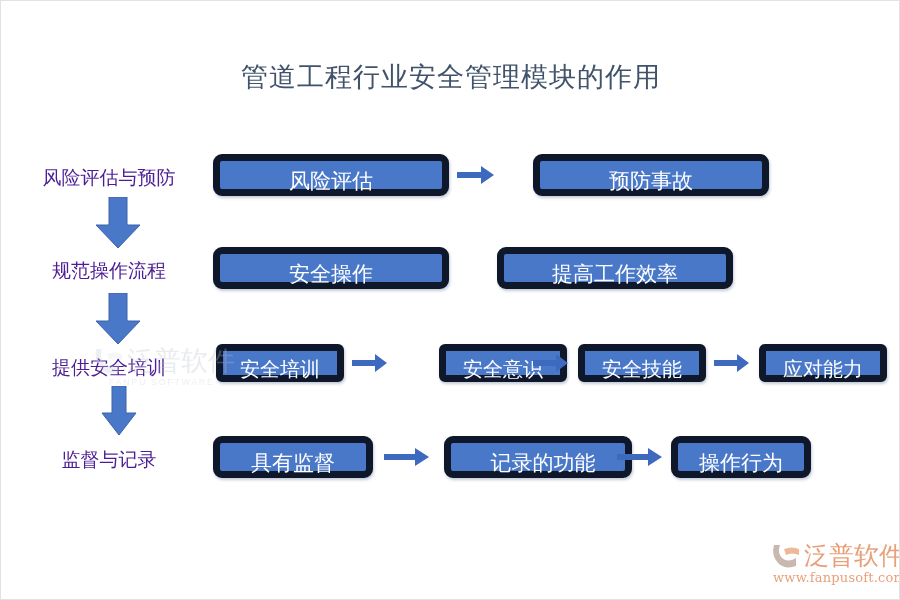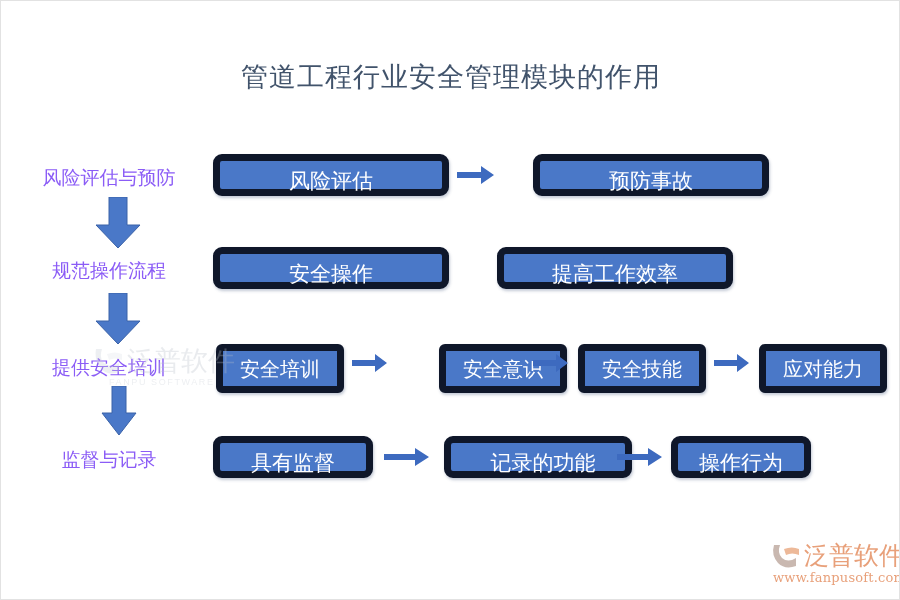--- a/index.html
+++ b/index.html
@@ -44,21 +44,21 @@
     width: 900px;
     height: 46px;
   }
   .row-label {
     position: absolute;
     top: 0;
     height: 46px;
     line-height: 46px;
     text-align: center;
     font-size: 19px;
-    color: #8b5cf6;
+    color: #4c1d95;
     font-family: "DejaVu Serif", "Liberation Serif", serif;
     white-space: nowrap;
   }
 
   
   .box {
     position: absolute;
     top: 0;
     height: 42px;
     box-sizing: border-box;
@@ -67,21 +67,21 @@
     border-radius: 9px;
     color: #ffffff;
     font-size: 21px;
     line-height: 40px;
     text-align: center;
     white-space: nowrap;
     font-family: "DejaVu Serif", "Liberation Serif", serif;
     box-shadow: 1px 2px 3px rgba(60, 80, 120, 0.30);
   }
   .box.compact {
-    height: 49px;
+    height: 38px;
     line-height: 36px;
     border-radius: 6px;
     font-size: 20px;
   }
 
   
   .arrow-right {
     position: absolute;
     height: 20px;
     display: block;

